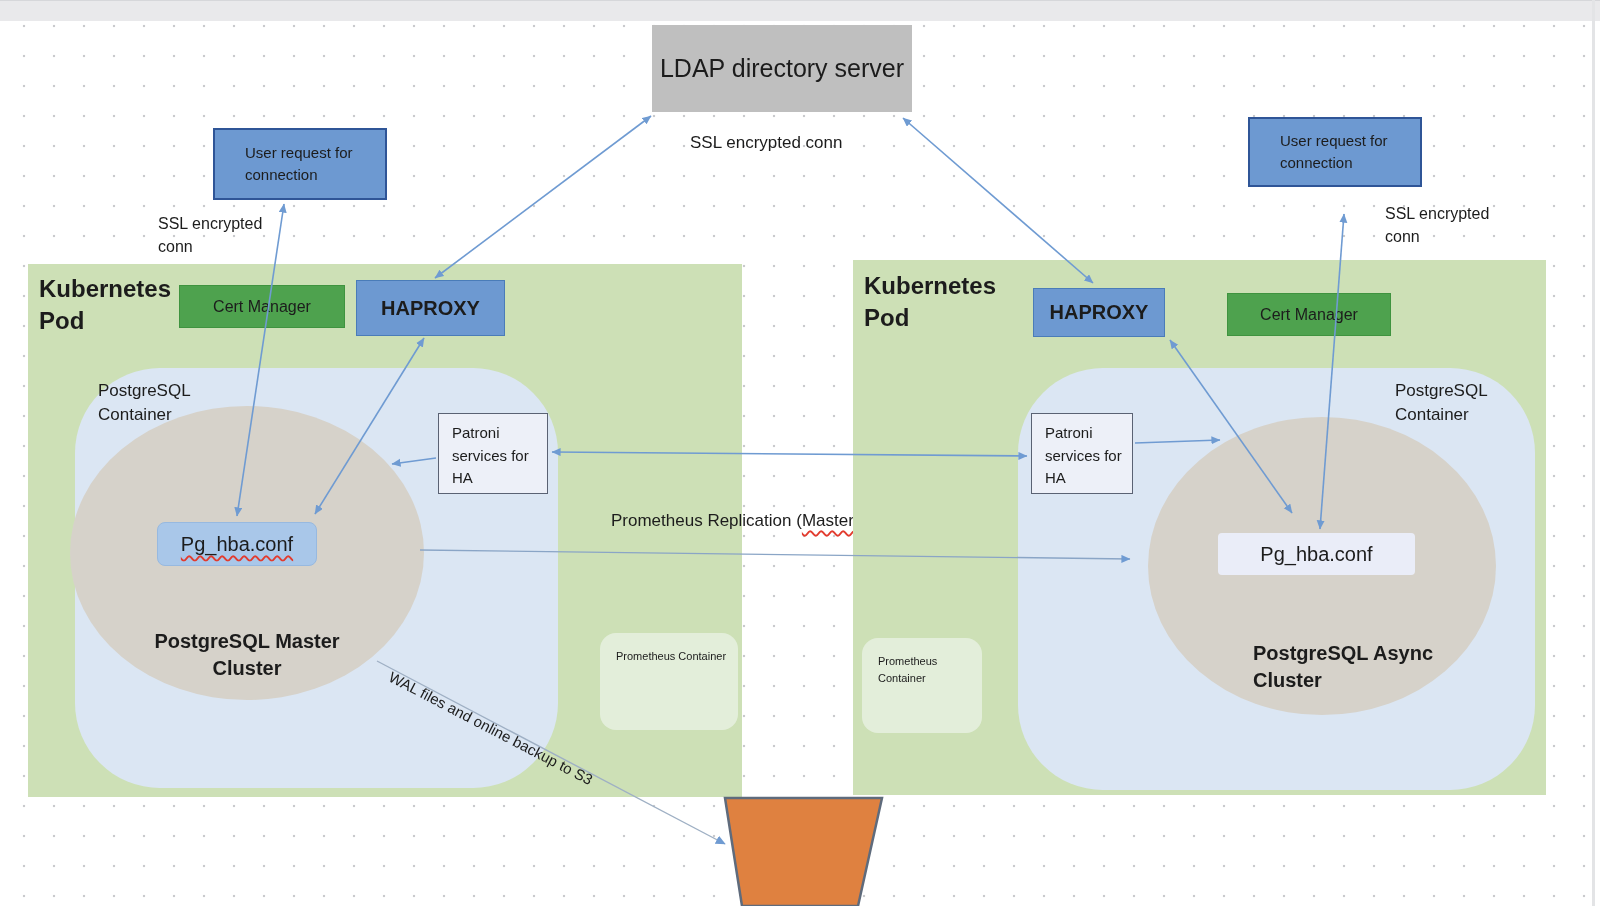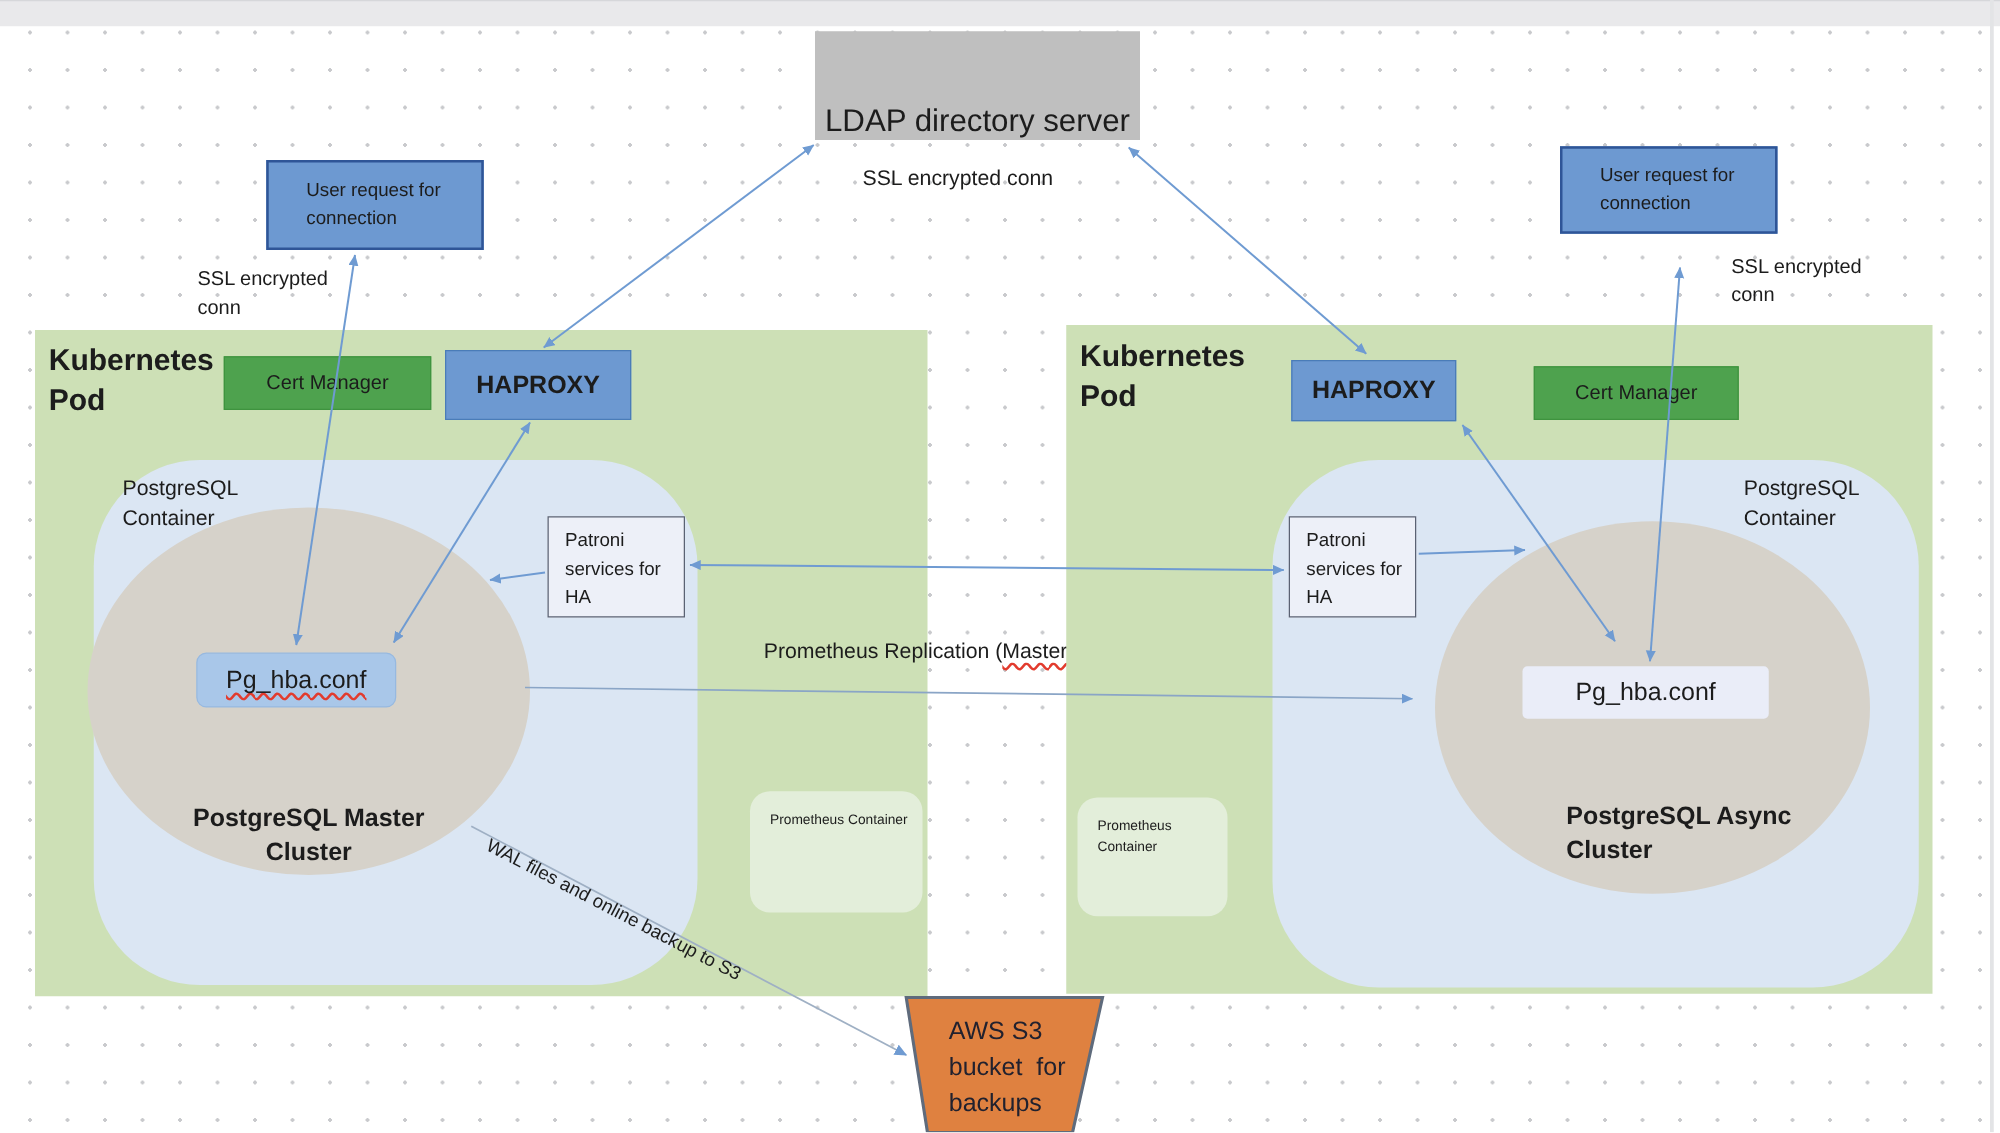--- a/index.html
+++ b/index.html
@@ -12,21 +12,21 @@
     background-size:30px 30px;background-position:9px 11px;
   }
   .abs{position:absolute;}
   .flexc{display:flex;align-items:center;justify-content:center;}
   .pod{background:var(--pod_green,#cde0b6);}
   .pod-label{font-weight:bold;font-size:24px;line-height:1.35;}
   .cert{background:var(--cert_green,#4ea24e);border:1px solid #3f933f;font-size:16px;}
   .proxy{background:var(--proxy_blue,#6d99d1);border:1px solid var(--proxy_border,#4a7cb8);font-size:20px;font-weight:bold;}
   .userreq{background:var(--proxy_blue,#6d99d1);border:2px solid var(--user_request_border,#2f5597);
     font-size:15px;line-height:1.5;display:flex;align-items:center;padding-left:30px;box-sizing:border-box;}
-  .ldap{background:var(--ldap_gray,#bfbfbf);font-size:25px;align-items:flex-end;}
+  .ldap{background:var(--ldap_gray,#bfbfbf);font-size:25px;}
   .container-blue{background:var(--container_blue,#dbe6f3);border-radius:85px;}
   .container-label{font-size:17px;line-height:1.4;}
   .ellipse{background:var(--cluster_gray,#d6d2ca);border-radius:50%;}
   .pghba-m{background:var(--pg_hba_blue,#a9c7e9);border:1px solid #97b9e0;border-radius:8px;font-size:20px;}
   .pghba-s{background:var(--pg_hba_light,#eaedf8);border-radius:4px;font-size:20px;}
   .squiggle{text-decoration:underline wavy var(--squiggle_red,#e23b2e) 1.5px;text-decoration-skip-ink:none;text-underline-offset:4px;}
   .cluster-label{font-weight:bold;font-size:20px;line-height:1.35;}
   .patroni{background:var(--patroni_fill,#edf0f8);border:1.5px solid var(--patroni_border,#5a6273);
     font-size:15px;line-height:1.5;padding:8px 0 0 13px;box-sizing:border-box;}
   .prometheus{background:var(--prometheus_green,#e3eeda);border-radius:16px;
@@ -65,21 +65,21 @@
   </div>
   <div class="abs proxy flexc" style="left:356px;top:280px;width:147px;height:54px;">
     <span>HAPROXY</span>
   </div>
   <div class="abs container-blue" style="left:75px;top:368px;width:483px;height:420px;"></div>
   <div class="abs container-label" style="left:98px;top:379px;width:125px;">PostgreSQL Container</div>
   <div class="abs ellipse" style="left:70px;top:406px;width:354px;height:294px;"></div>
   <div class="abs pghba-m flexc" style="left:157px;top:522px;width:158px;height:42px;">
     <span class="squiggle">Pg_hba.conf</span>
   </div>
-  <div class="abs cluster-label" style="left:142px;top:642px;width:210px;text-align:center;">PostgreSQL Master Cluster</div>
+  <div class="abs cluster-label" style="left:142px;top:628px;width:210px;text-align:center;">PostgreSQL Master Cluster</div>
   <div class="abs patroni" style="left:438px;top:413px;width:110px;height:81px;">
     <span>Patroni services for HA</span>
   </div>
   <div class="abs prometheus" style="left:600px;top:633px;width:138px;height:97px;">
     <span>Prometheus Container</span>
   </div>
 
   <div class="abs stream-label" style="left:611px;top:511px;white-space:nowrap;">
     <span>Prometheus Replication (</span><span class="squiggle">Master</span><span>)</span>
   </div>
@@ -135,19 +135,14 @@
       <line x1="552" y1="452" x2="1027" y2="456" marker-start="url(#ahs)" marker-end="url(#ah)"></line>
       <line x1="420" y1="550" x2="1130" y2="559" stroke="#8aa5c6" stroke-width="1.4" marker-end="url(#ah)"></line>
       <line x1="377" y1="661" x2="725" y2="844" stroke="#9fb0c4" stroke-width="1.4" marker-end="url(#ahg)"></line>
       <line x1="1170" y1="340" x2="1292" y2="513" marker-start="url(#ahs)" marker-end="url(#ah)"></line>
       <line x1="1320" y1="529" x2="1344" y2="214" marker-start="url(#ahs)" marker-end="url(#ah)"></line>
       <line x1="1135" y1="443" x2="1220" y2="440" marker-end="url(#ah)"></line>
     </g>
   </svg>
 
   <div class="abs wal-label" style="left:394px;top:668px;">WAL files and online backup to S3</div>
-  <div class="abs s3-label" style="left:759px;top:811px;">
-    <div class="s3-line">AWS S3</div>
-    <div class="s3-line">bucket  for</div>
-    <div class="s3-line">backups</div>
-  </div>
 
 </div>
 
 </body></html>

